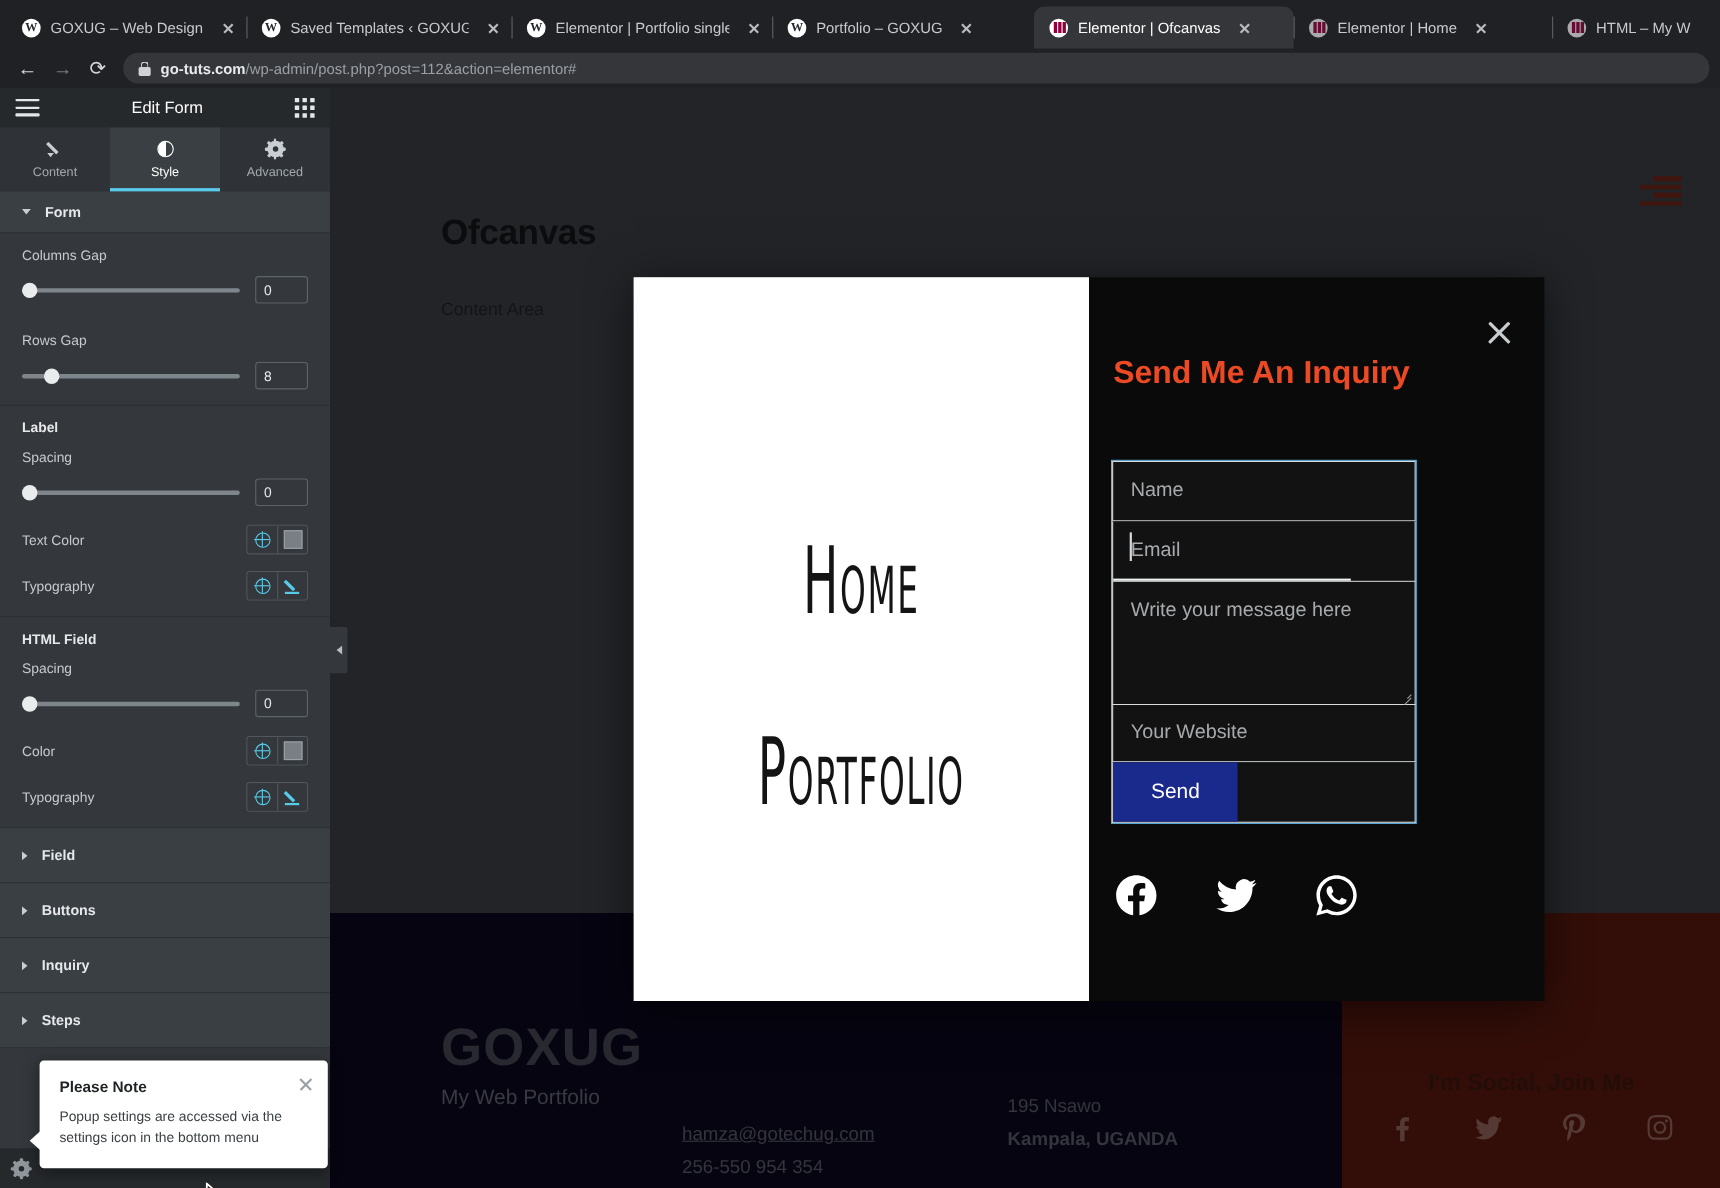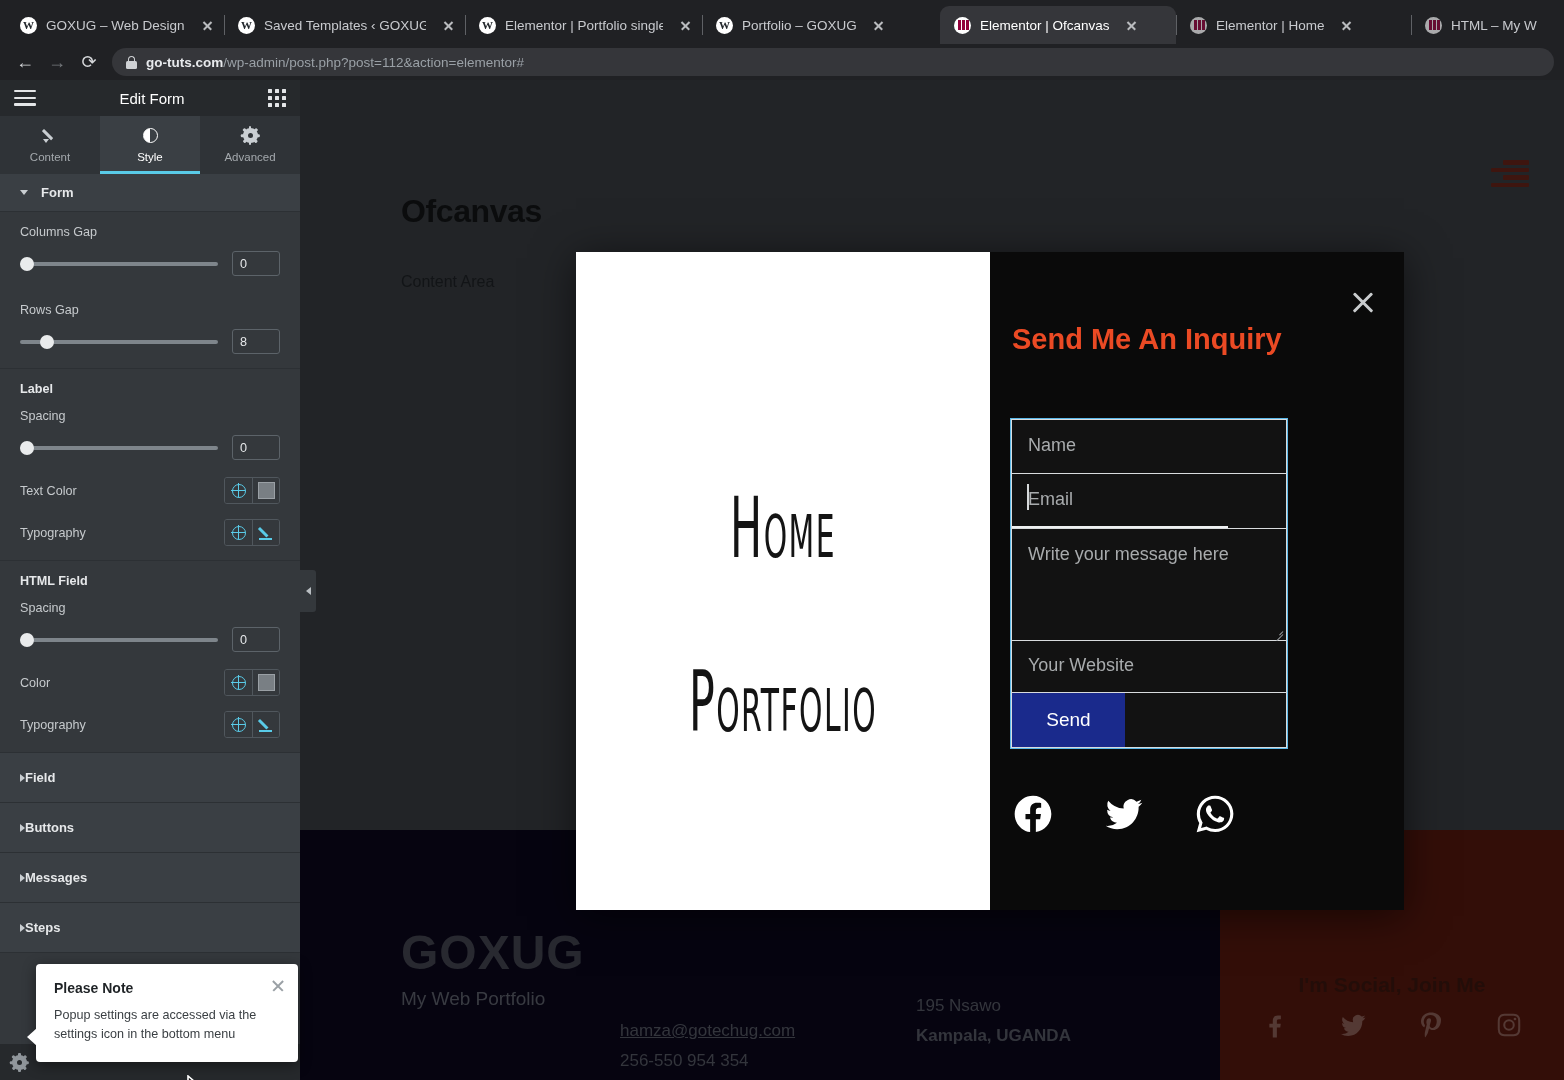--- a/index.html
+++ b/index.html
@@ -120,21 +120,21 @@
   .bp-cell { width: 27px; height: 25px; display: flex; align-items: center; justify-content: center; background: #34383c; }
   .bp-cell + .bp-cell { border-left: 1px solid #50575d; }
   .globe { width: 14px; height: 14px; border-radius: 50%; border: 1.4px solid #59cbe8; position: relative; }
   .globe::before { content: ""; position: absolute; left: 5.1px; top: -1.4px; width: 1.4px; height: 14px; background: #59cbe8; }
   .globe::after { content: ""; position: absolute; left: -1.4px; top: 5.1px; width: 14px; height: 1.4px; background: #59cbe8; }
   .swatch { width: 17px; height: 17px; background: #797f84; border: 1px solid #9aa0a5; }
   .pen2 { width: 14px; height: 14px; position: relative; }
   .pen2::before { content: ""; position: absolute; left: 1px; top: 1px; width: 12px; height: 3px; background: #59cbe8; transform: rotate(45deg); transform-origin: left top; }
   .pen2::after { content: ""; position: absolute; left: 0; bottom: 0; width: 13px; height: 1.6px; background: #59cbe8; }
   .acc-row {
-    height: 50px; display: flex; align-items: center; padding: 0 20px;
+    height: 50px; display: flex; align-items: center; gap: 13px; padding: 0 20px;
     background: #3a3f44; color: #e6e8ea; font-size: 13px; font-weight: 700;
     border-bottom: 1px solid #2c3034;
   }
   #panel-footer { position: absolute; left: 0; bottom: 0; width: 300px; height: 36px; background: #26292c; display: flex; align-items: center; padding: 0 12px; }
   .gear-sm { width: 15px; height: 15px; position: relative; }
   .gear-sm .ring { position: absolute; inset: 0; border-radius: 50%; background: #9096 9b; background: #90969b; }
   .gear-sm .hole { position: absolute; left: 5px; top: 5px; width: 5px; height: 5px; border-radius: 50%; background: #26292c; }
   .gear-sm .tooth { position: absolute; left: 6.2px; top: -2px; width: 2.6px; height: 19px; background: #90969b; border-radius: 1px; }
   .gear-sm .tooth.r45 { transform: rotate(45deg); }
   .gear-sm .tooth.r90 { transform: rotate(90deg); }
@@ -562,21 +562,21 @@
       <div class="acc-row">
         <span class="caret right"></span>
         <span>Field</span>
       </div>
       <div class="acc-row">
         <span class="caret right"></span>
         <span>Buttons</span>
       </div>
       <div class="acc-row">
         <span class="caret right"></span>
-        <span>Messages</span>
+        <span>Inquiry</span>
       </div>
       <div class="acc-row">
         <span class="caret right"></span>
         <span>Steps</span>
       </div>
     </div>
 
     <div id="panel-footer">
       <span class="gear-sm">
         <span class="tooth"></span>

